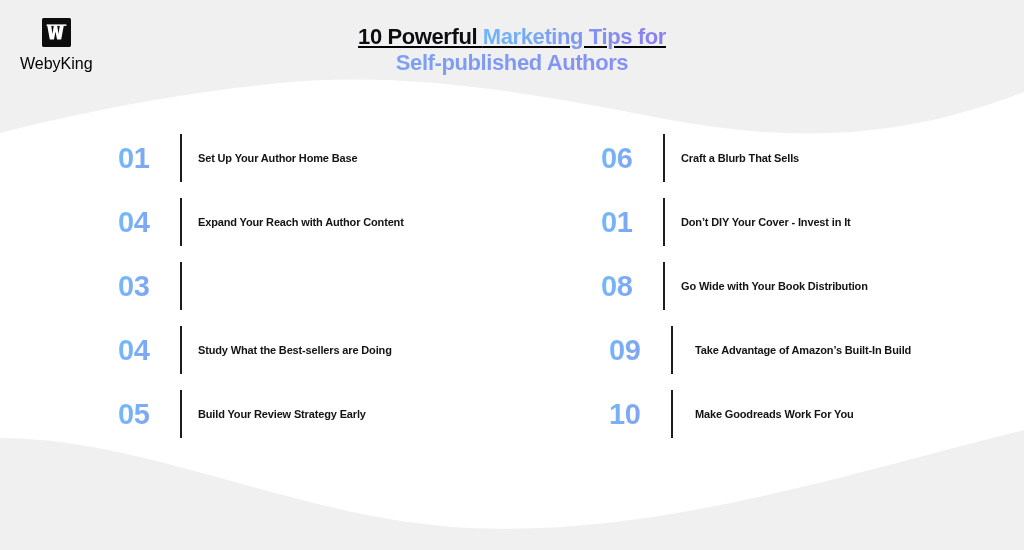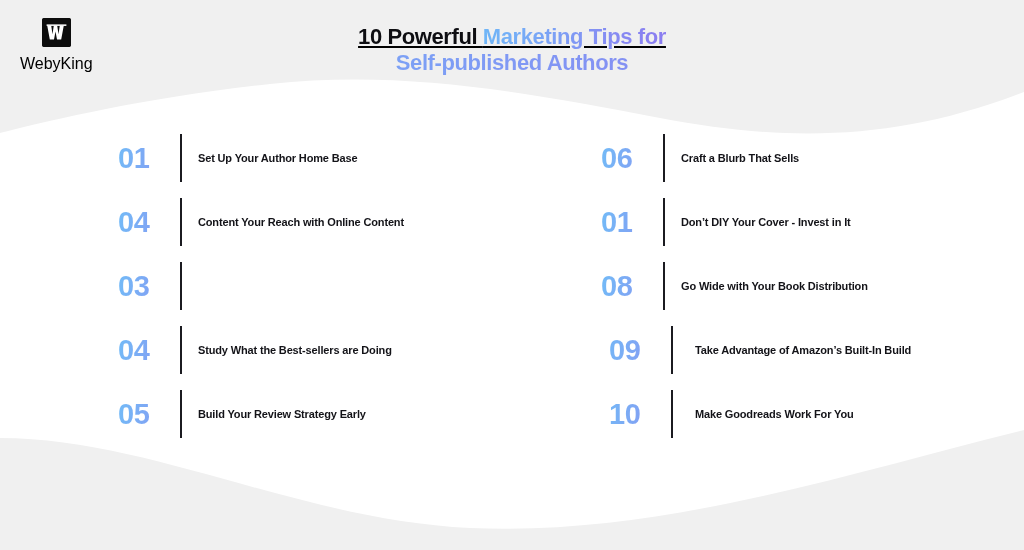--- a/index.html
+++ b/index.html
@@ -167,21 +167,21 @@
 
     <div class="tip-column" id="column-left">
       <div class="tip-row">
         <span class="tip-num">01</span>
         <span class="tip-rule"></span>
         <span class="tip-text">Set Up Your Author Home Base</span>
       </div>
       <div class="tip-row">
         <span class="tip-num">04</span>
         <span class="tip-rule"></span>
-        <span class="tip-text">Content Your Reach with Online Content</span>
+        <span class="tip-text">Expand Your Reach with Author Content</span>
       </div>
       <div class="tip-row">
         <span class="tip-num">03</span>
         <span class="tip-rule"></span>
       </div>
       <div class="tip-row">
         <span class="tip-num">04</span>
         <span class="tip-rule"></span>
         <span class="tip-text">Study What the Best-sellers are Doing</span>
       </div>

